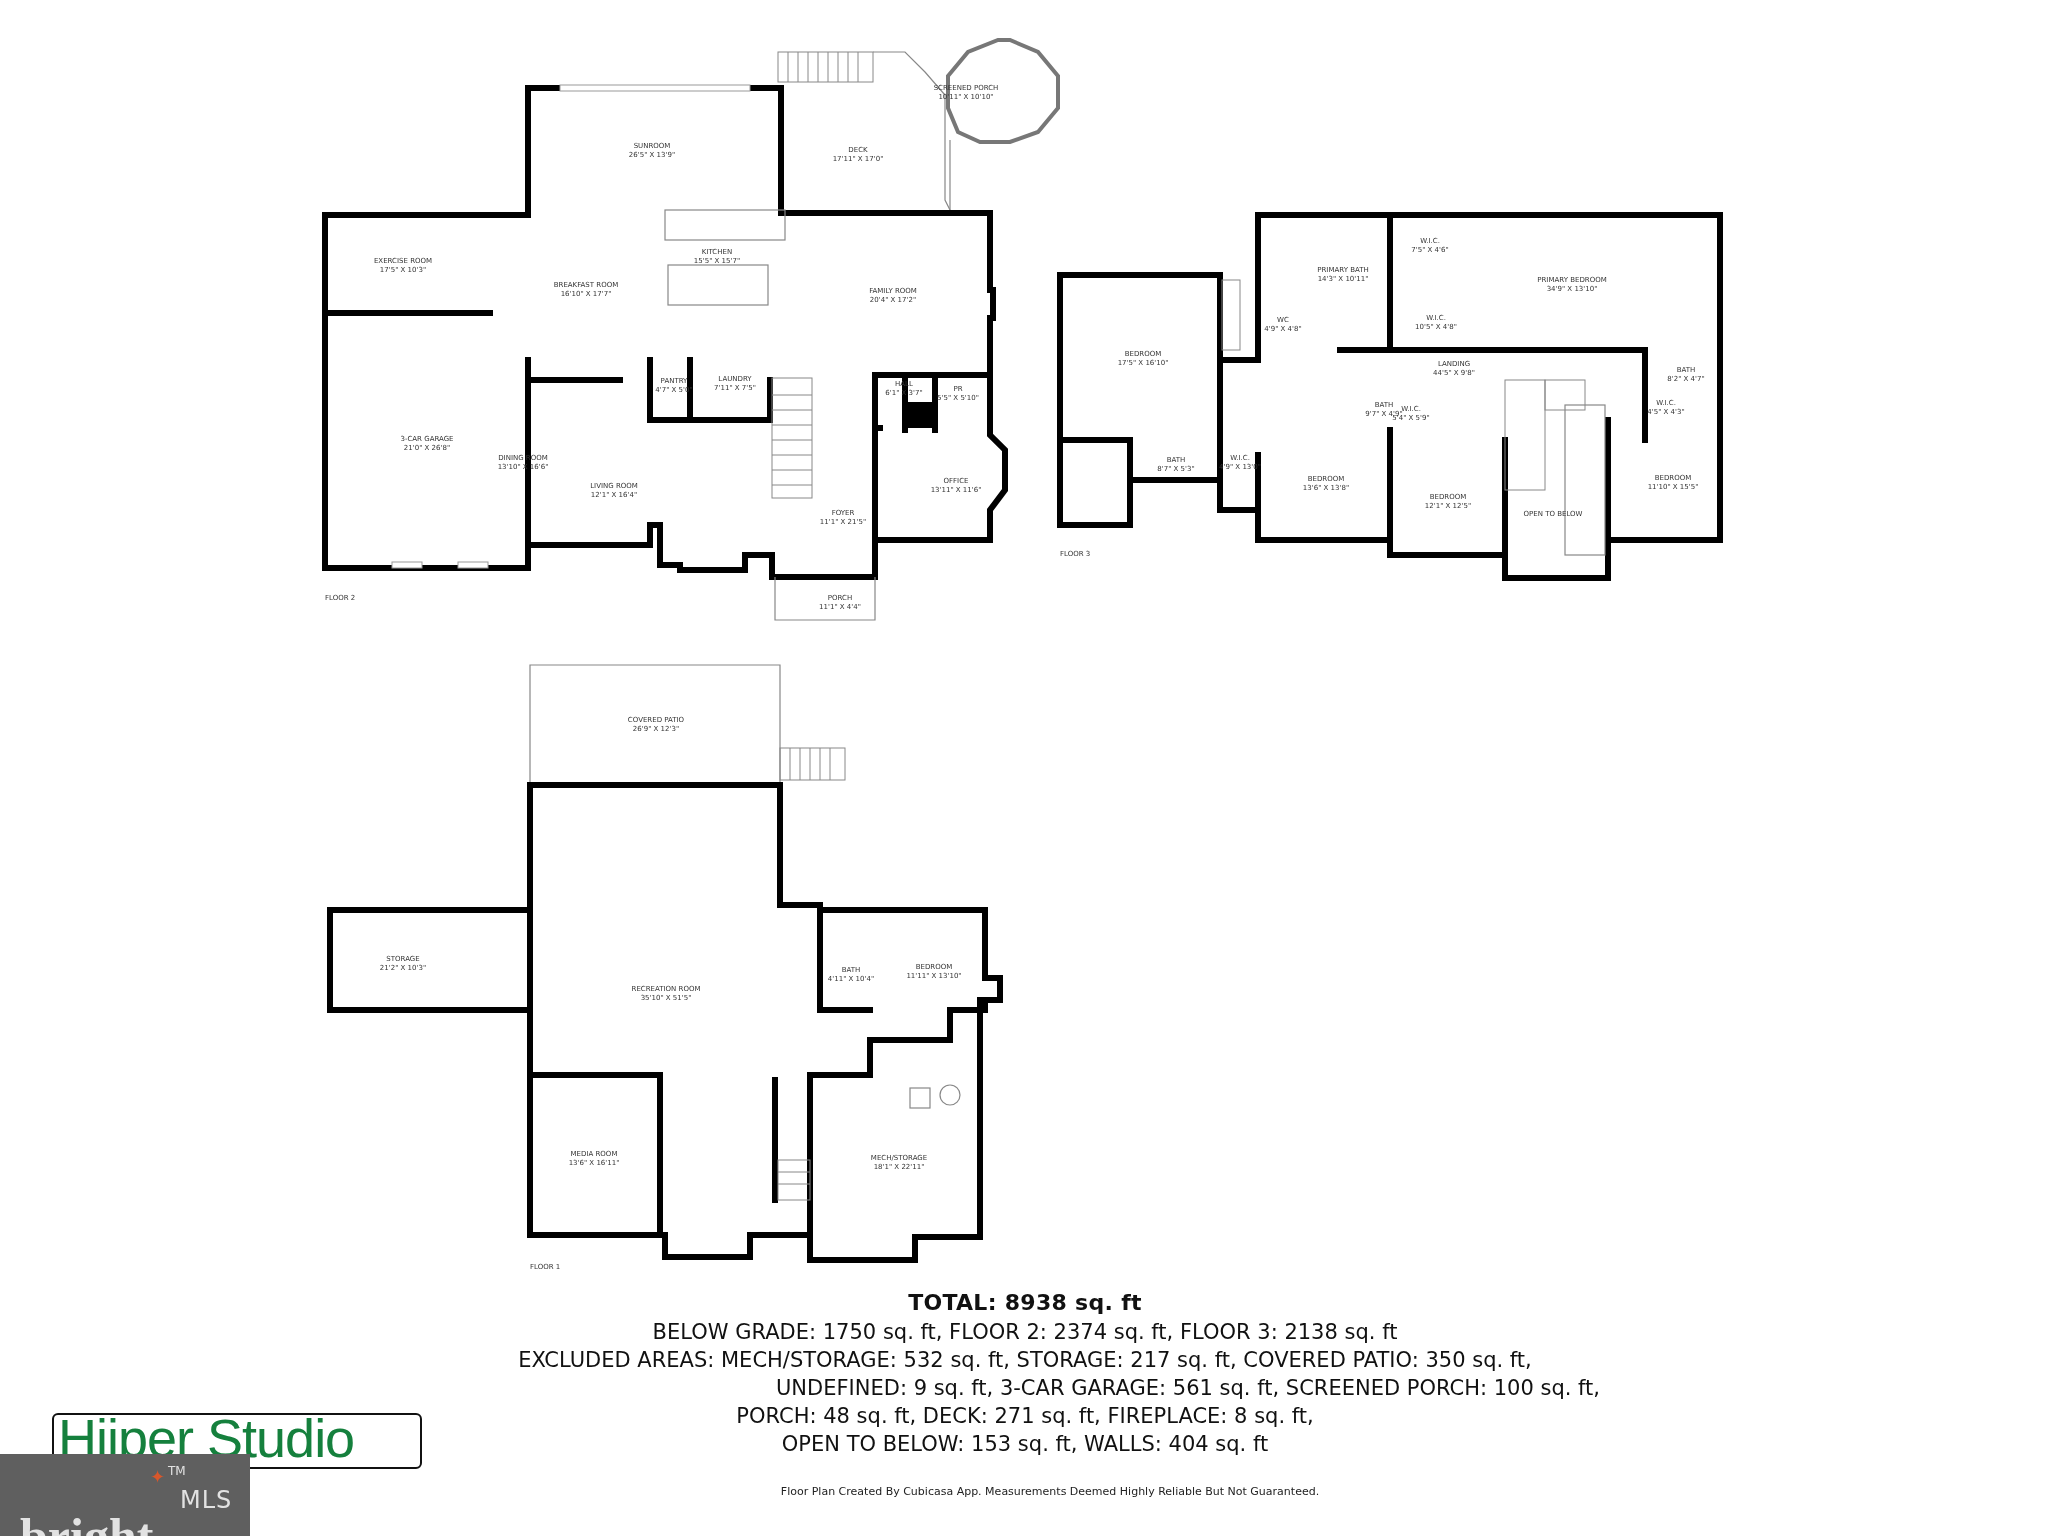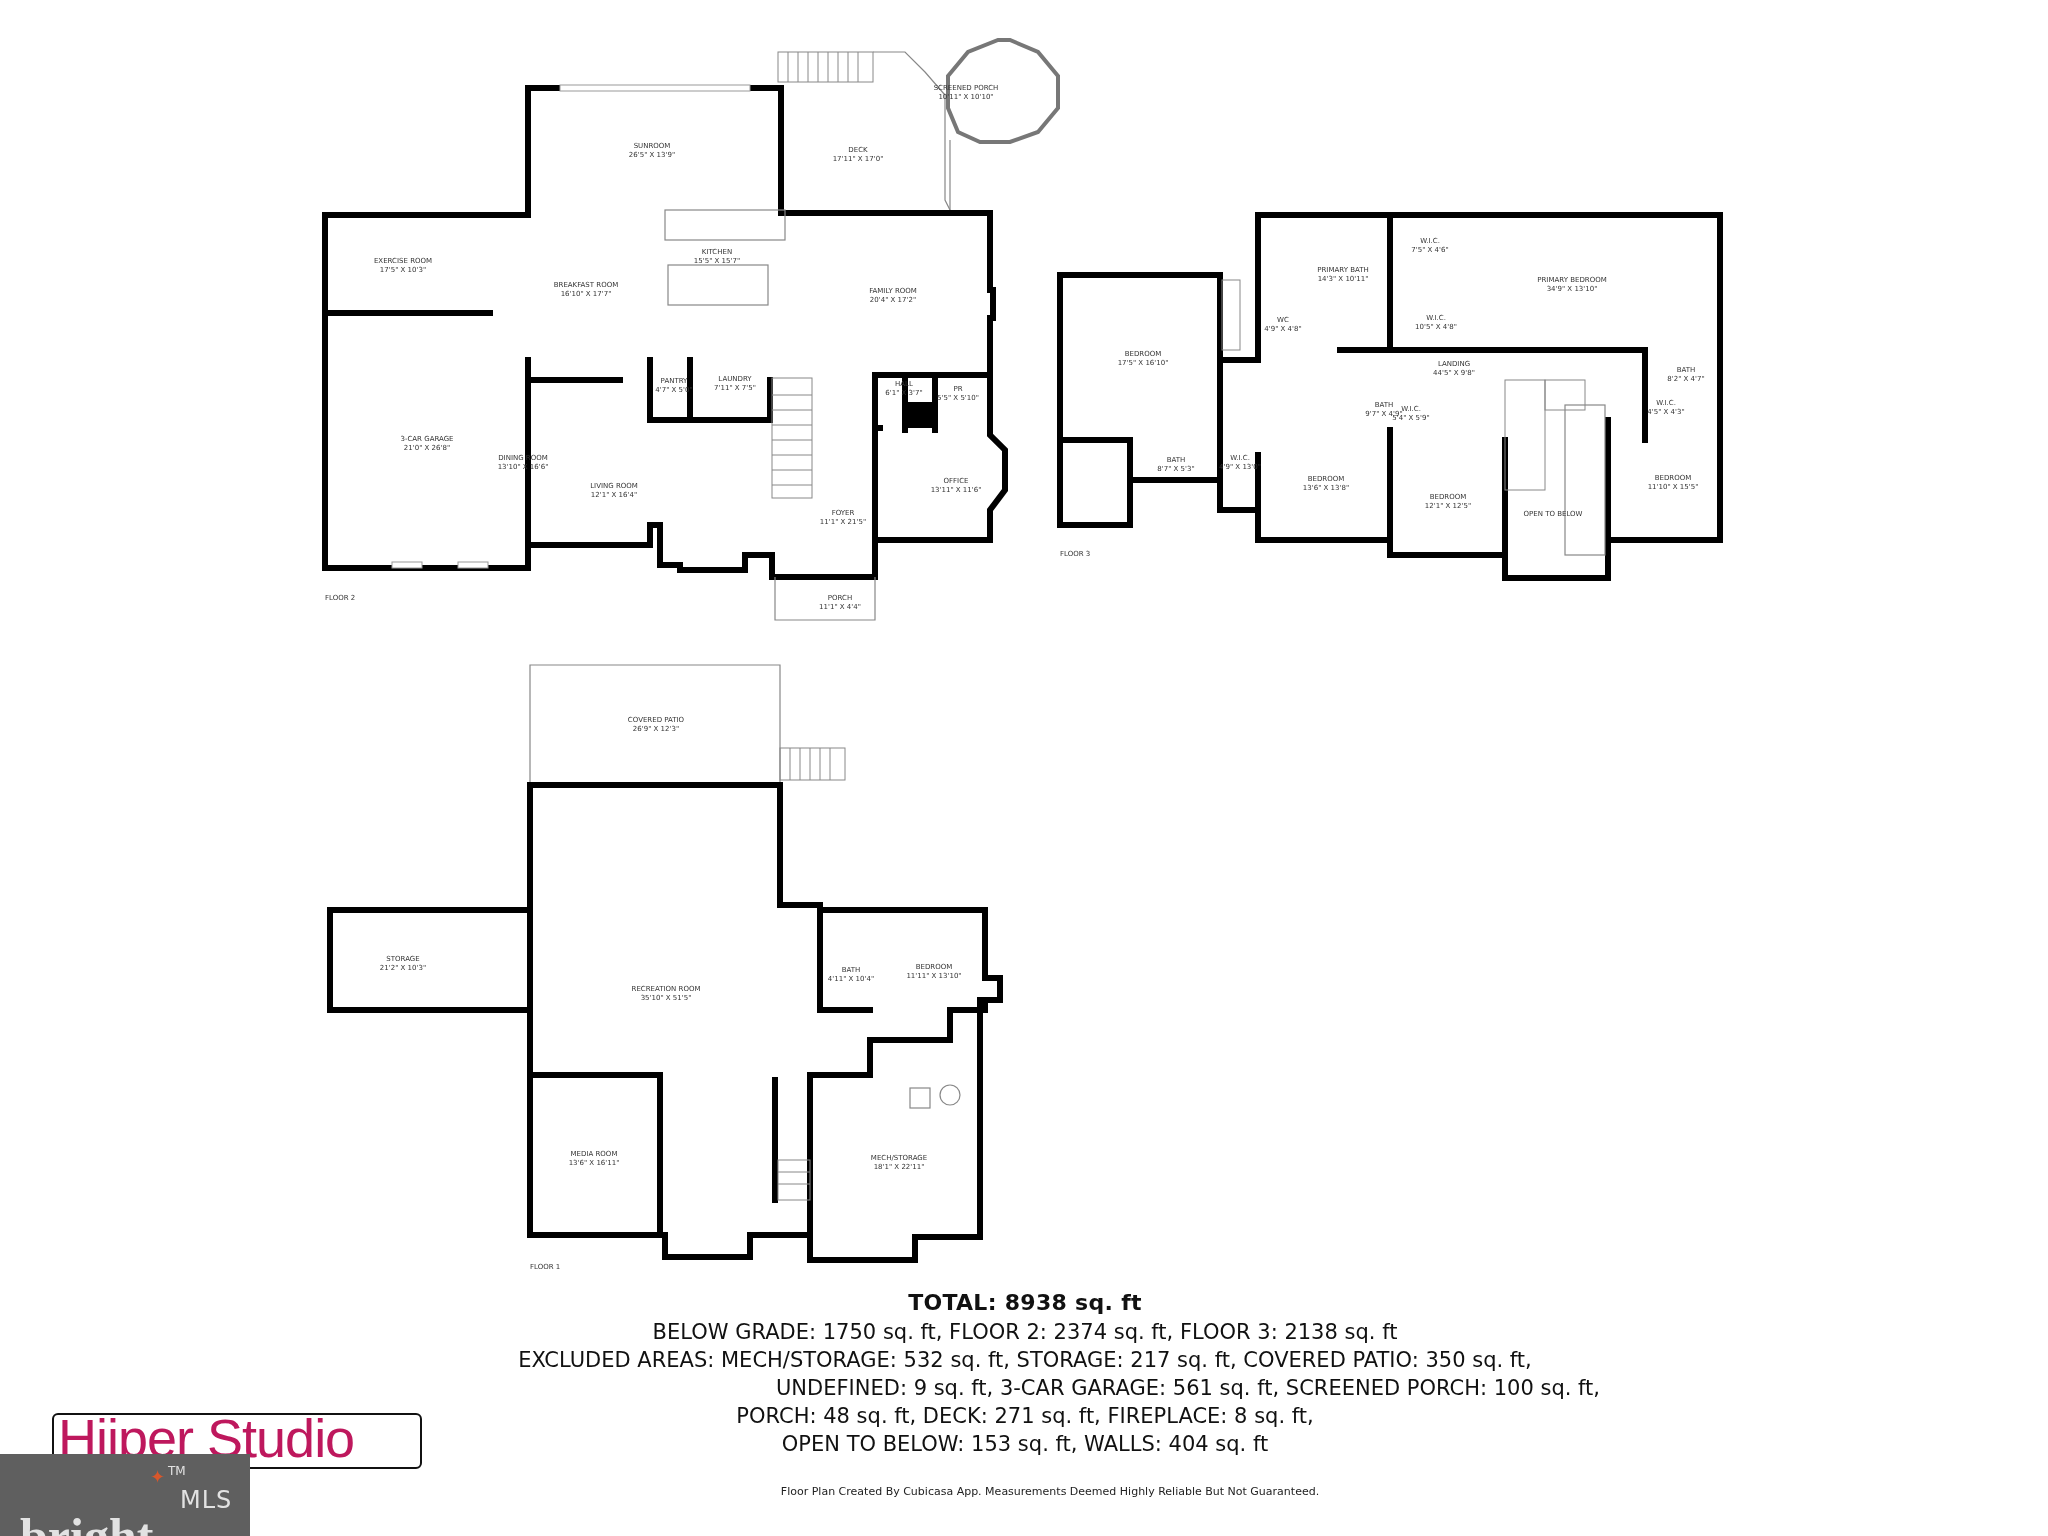--- a/index.html
+++ b/index.html
@@ -9,21 +9,21 @@
   .floor-label{font-family:"DejaVu Sans",sans-serif;font-size:7px;fill:#333;}
   .wall{stroke:#000;stroke-width:6;fill:none;stroke-linecap:square;}
   .thin{stroke:#888;stroke-width:1.2;fill:none;}
   .win{stroke:#999;stroke-width:1;fill:#fff;}
   .stair{stroke:#888;stroke-width:1;fill:none;}
   .summary{position:absolute;left:450px;width:1150px;text-align:center;color:#111;font-family:"DejaVu Sans",sans-serif;}
   .total{top:1290px;font-size:22px;font-weight:bold;letter-spacing:0.3px;}
   .line{font-size:21px;line-height:28px;}
   .disclaimer{position:absolute;left:700px;width:700px;top:1485px;text-align:center;font-size:11px;color:#222;font-family:"DejaVu Sans",sans-serif;}
   .studio-logo{position:absolute;left:52px;top:1413px;width:370px;height:56px;border:2px solid #111;border-radius:6px;box-sizing:border-box;}
-  .studio-text{position:absolute;left:58px;top:1406px;font-family:"Liberation Sans",sans-serif;font-size:54px;color:#be185d;letter-spacing:-1px;line-height:64px;}
+  .studio-text{position:absolute;left:58px;top:1406px;font-family:"Liberation Sans",sans-serif;font-size:54px;color:#15803d;letter-spacing:-1px;line-height:64px;}
   .bright-box{position:absolute;left:0;top:1454px;width:250px;height:82px;background:#5f5f5f;}
   .bright-word{position:absolute;left:20px;top:1462px;font-family:"Liberation Serif",serif;font-size:50px;font-weight:bold;color:#e2e2e2;line-height:60px;margin-top:44px;}
   .bright-star{position:absolute;left:150px;top:1468px;width:18px;height:18px;color:#d9572b;font-size:18px;line-height:18px;}
   .bright-tm{position:absolute;left:168px;top:1464px;font-size:12px;color:#e2e2e2;font-family:"DejaVu Sans",sans-serif;}
   .bright-mls{position:absolute;left:180px;top:1486px;font-size:24px;color:#e2e2e2;font-family:"DejaVu Sans",sans-serif;letter-spacing:1px;}
 </style>
 </head>
 <body>
 
 <svg id="plan" viewBox="0 0 2048 1536" xmlns="http://www.w3.org/2000/svg">

